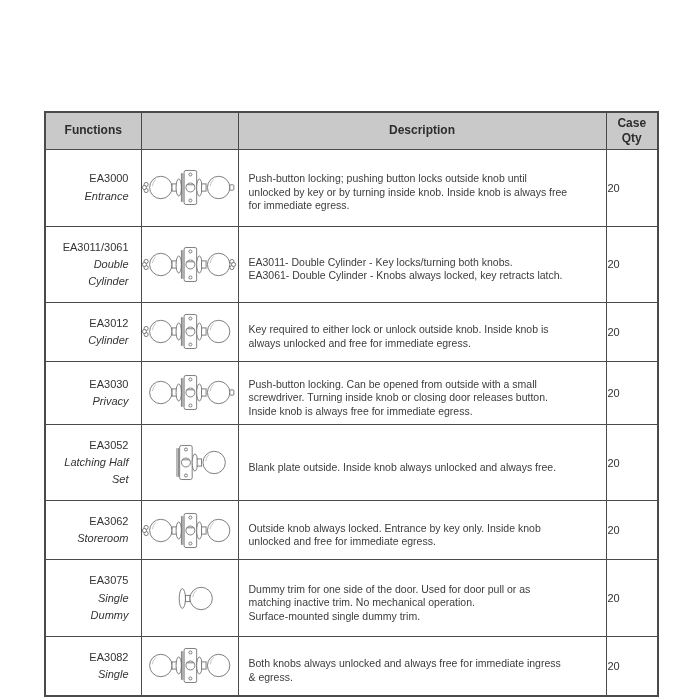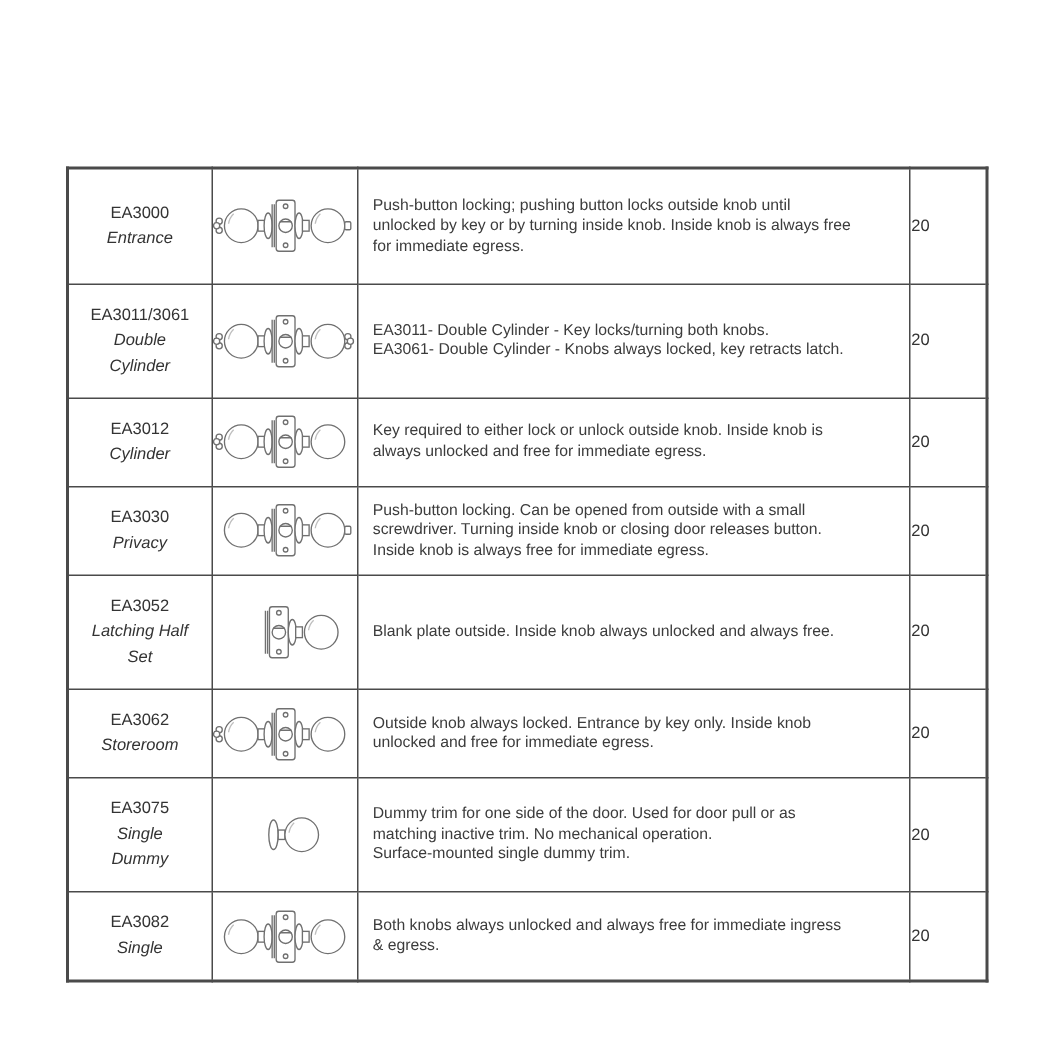--- a/index.html
+++ b/index.html
@@ -19,43 +19,50 @@
     overflow:hidden;
   }
   th{
     background:#c9c9c9;
     font-weight:bold;font-size:12px;color:#2d2d2d;
     text-align:center;white-space:pre-line;line-height:1.25;
   }
   tr.hdr{height:37px;}
   tr.r0{height:77px;} tr.r1{height:48px;} tr.r2{height:52px;} tr.r3{height:53px;border-radius:19px;}
   tr.r4{height:52px;} tr.r5{height:48px;} tr.r6{height:55px;} tr.r7{height:52px;}
-  td.fn{text-align:center;font-size:11px;color:#333;line-height:1.55;padding:12px;}
+  td.fn{text-align:right;font-size:11px;color:#333;line-height:1.55;padding:12px;}
   td.fn .code{display:block;}
   td.fn .name{display:block;font-style:italic;}
   td.art{text-align:center;padding:0;}
   td.art .knob-art{display:inline-block;width:95px;height:49px;vertical-align:middle;}
   td.desc{
     font-size:10.5px;line-height:13.5px;color:#3c3c3c;
-    padding:6px 10px 6px 10px;white-space:pre-line;text-align:left;
+    padding:16px 10px 6px 10px;white-space:pre-line;text-align:left;
   }
   td.qty{text-align:left;font-size:11px;color:#333;}
 </style>
 </head>
 <body>
 
 <div class="table-wrap">
   <table class="spec">
     <colgroup>
       <col style="width:96px">
         <col style="width:97px">
         <col style="width:368px">
         <col style="width:52px">
     </colgroup>
     <tbody>
+        <tr class="hdr">
+      <th>Functions</th>
+      <th></th>
+      <th>Description</th>
+      <th>Case
+Qty</th>
+    </tr>
 
     <tr class="r0">
       <td class="fn">
         <span class="code">EA3000</span>
         <span class="name">Entrance</span>
       </td>
       <td class="art"><span class="knob-art"><svg viewBox="0 0 106 54" width="95" height="49" xmlns="http://www.w3.org/2000/svg" stroke-width="1">
                 <circle cx="4.6" cy="23.6" r="2.3" fill="#fff" stroke="#707070"></circle>
                 <circle cx="4.6" cy="30.4" r="2.3" fill="#fff" stroke="#707070"></circle>
                 <circle cx="2.6999999999999997" cy="27" r="2.3" fill="#fff" stroke="#707070"></circle>

